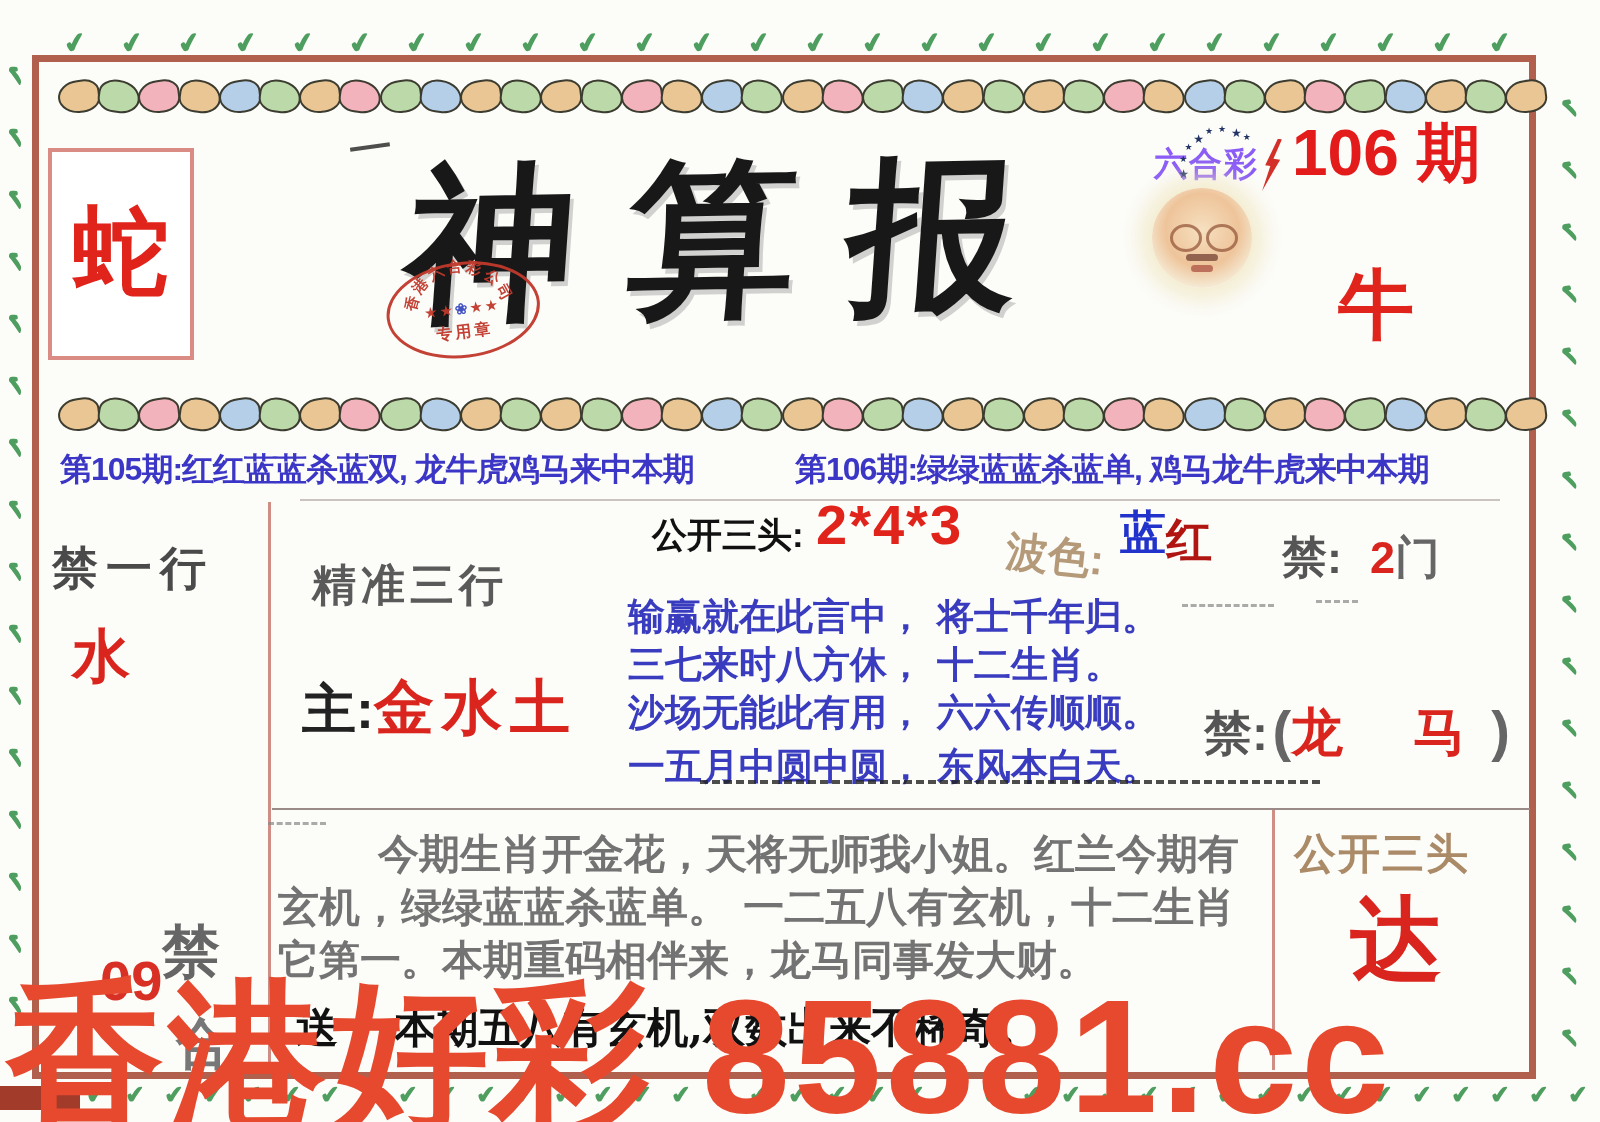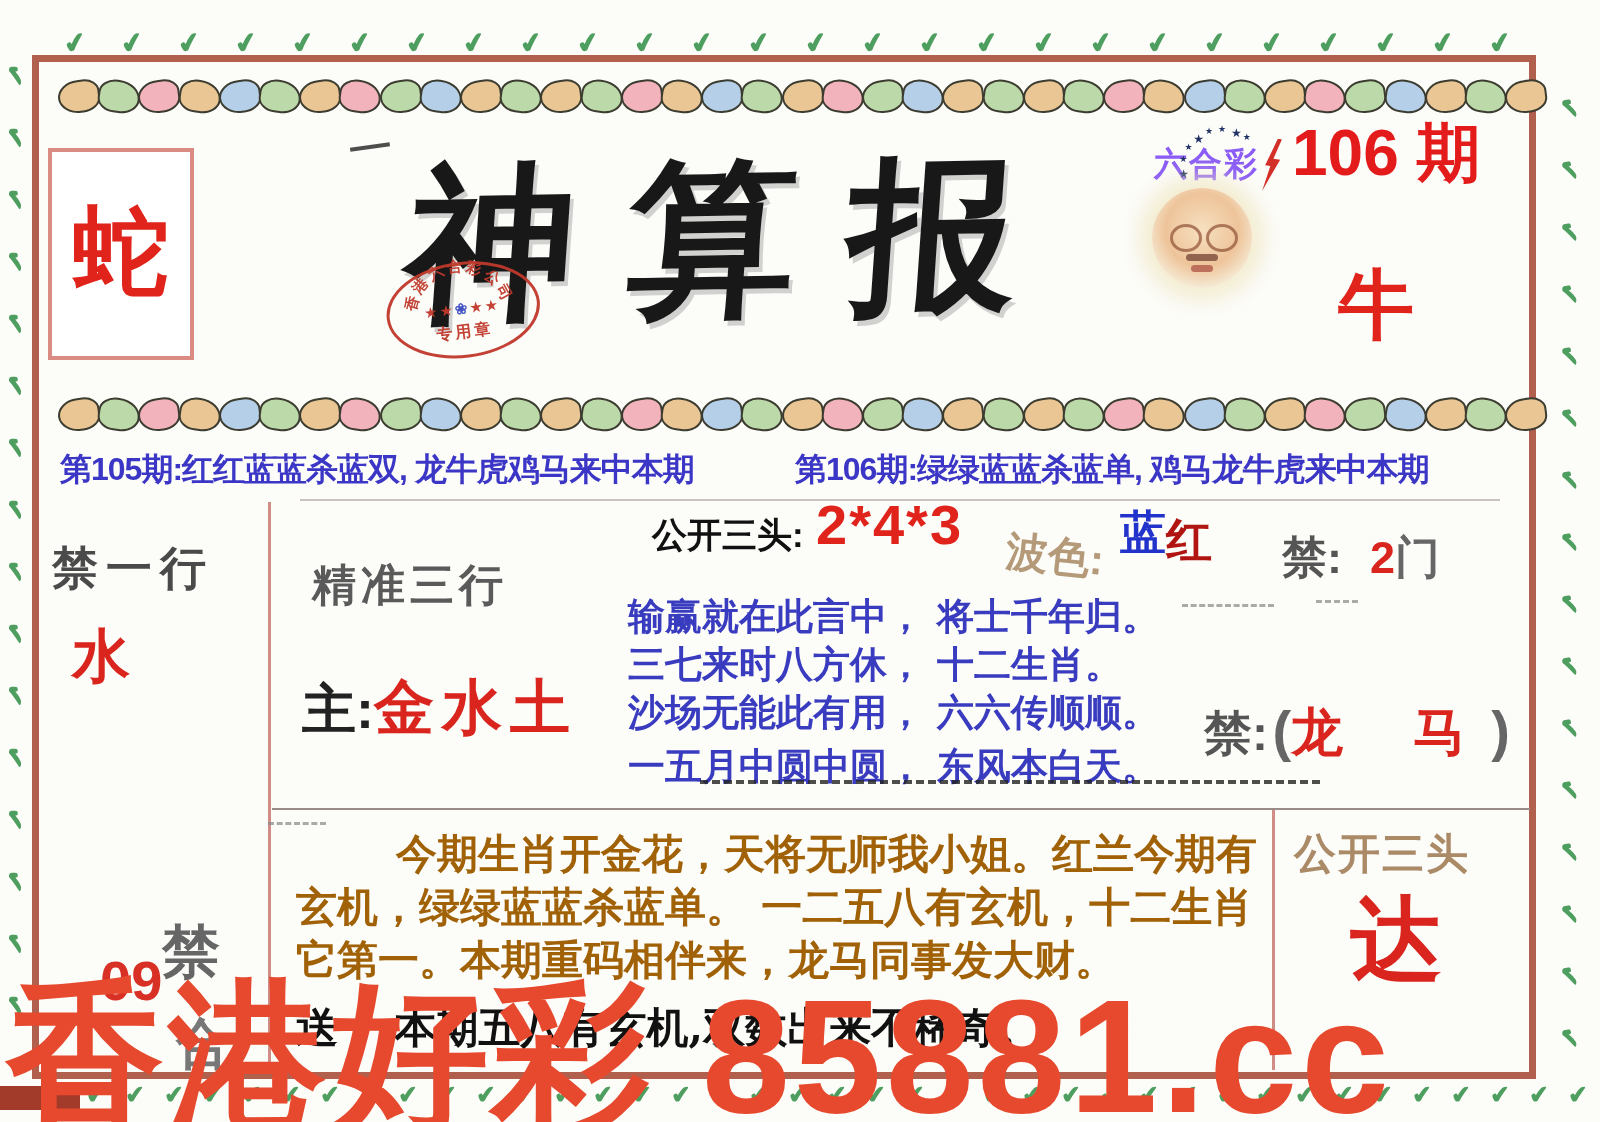--- a/index.html
+++ b/index.html
@@ -61,22 +61,22 @@
   .poem{left:628px;top:592px;font-family:"DejaVu Serif",serif;font-weight:600;font-size:37px;
         line-height:48px;color:#3a3cc0;white-space:nowrap;}
   .jsx{left:1204px;top:698px;white-space:nowrap;}
   .jsx .lab{font-size:48px;font-weight:bold;color:#555;}
   .jsx .par{font-size:56px;font-weight:bold;color:#666;}
   .jsx .val{font-size:52px;font-weight:bold;color:#d9251d;letter-spacing:26px;font-family:"DejaVu Serif",serif;}
   
   .vline{width:3px;background:#cf8d85;}
   .hline{height:2px;background:#9a8a88;}
   
-  .essay{left:296px;top:828px;width:1010px;font-family:"DejaVu Serif",serif;font-weight:bold;
-         font-size:41px;line-height:53px;color:#a16207;}
+  .essay{left:278px;top:828px;width:1010px;font-family:"DejaVu Serif",serif;font-weight:bold;
+         font-size:41px;line-height:53px;color:#737373;}
   .essay .ln0{text-indent:100px;}
   .song{left:296px;top:1000px;font-family:"DejaVu Serif",serif;font-weight:bold;font-size:42px;color:#111;
         white-space:nowrap;z-index:10;}
   .bl-jin{left:162px;top:914px;font-size:58px;font-weight:bold;color:#666;}
   .bl-num{left:100px;top:948px;font-size:56px;font-weight:bold;color:#d93025;}
   .bl-he{left:176px;top:1008px;font-size:54px;font-weight:bold;color:#777;}
   
   .ds-title{left:1294px;top:826px;font-size:42px;font-weight:bold;color:#ab8a67;letter-spacing:2px;}
   .ds-val{left:1350px;top:878px;font-size:92px;font-weight:bold;color:#d9251d;font-family:"DejaVu Serif",serif;}
   

